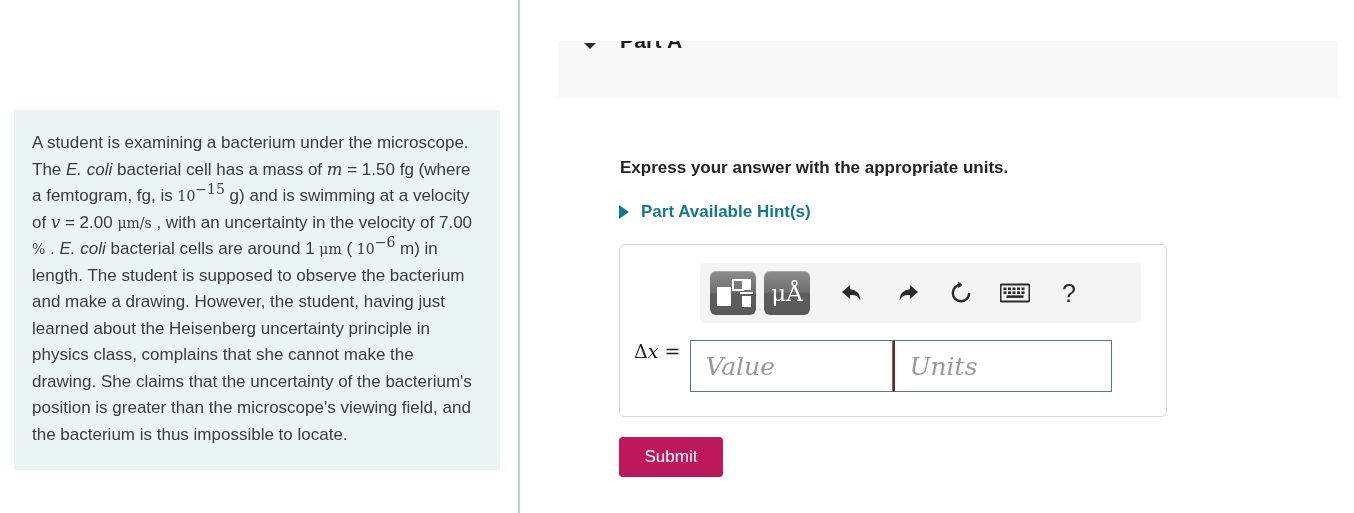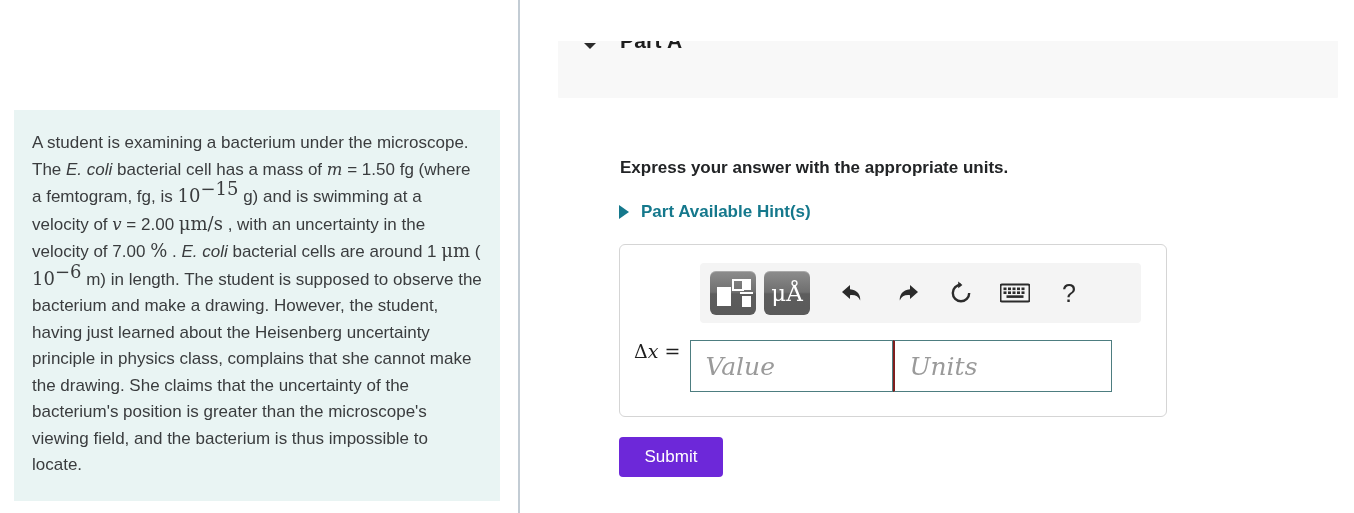--- a/index.html
+++ b/index.html
@@ -38,21 +38,21 @@
     color: #3a3c3e;
   }
   #problem-statement .mathvar {
     font-family: "DejaVu Serif", "Liberation Serif", serif;
     font-style: italic;
     font-size: 16.5px;
   }
   #problem-statement .mathup {
     font-family: "DejaVu Serif", "Liberation Serif", serif;
     font-style: normal;
-    font-size: 18px;
+    font-size: 14px;
   }
   #problem-statement .ital {
     font-style: italic;
   }
   #problem-statement sup {
     font-size: 0.72em;
     vertical-align: super;
     line-height: 0;
   }
 
@@ -290,21 +290,21 @@
   #value-input { width: 203px; }
   #units-input { width: 219px; border-left: 2px solid #7f1d1d; }
 
   
   #submit-button {
     position: absolute;
     left: 99px;
     top: 437px;
     width: 104px;
     height: 40px;
-    background: #6d28d9;
+    background: #be185d;
     color: #ffffff;
     border: none;
     border-radius: 4px;
     font-family: "Liberation Sans", sans-serif;
     font-size: 17px;
     cursor: pointer;
     padding: 0;
   }
 </style>
 </head>

